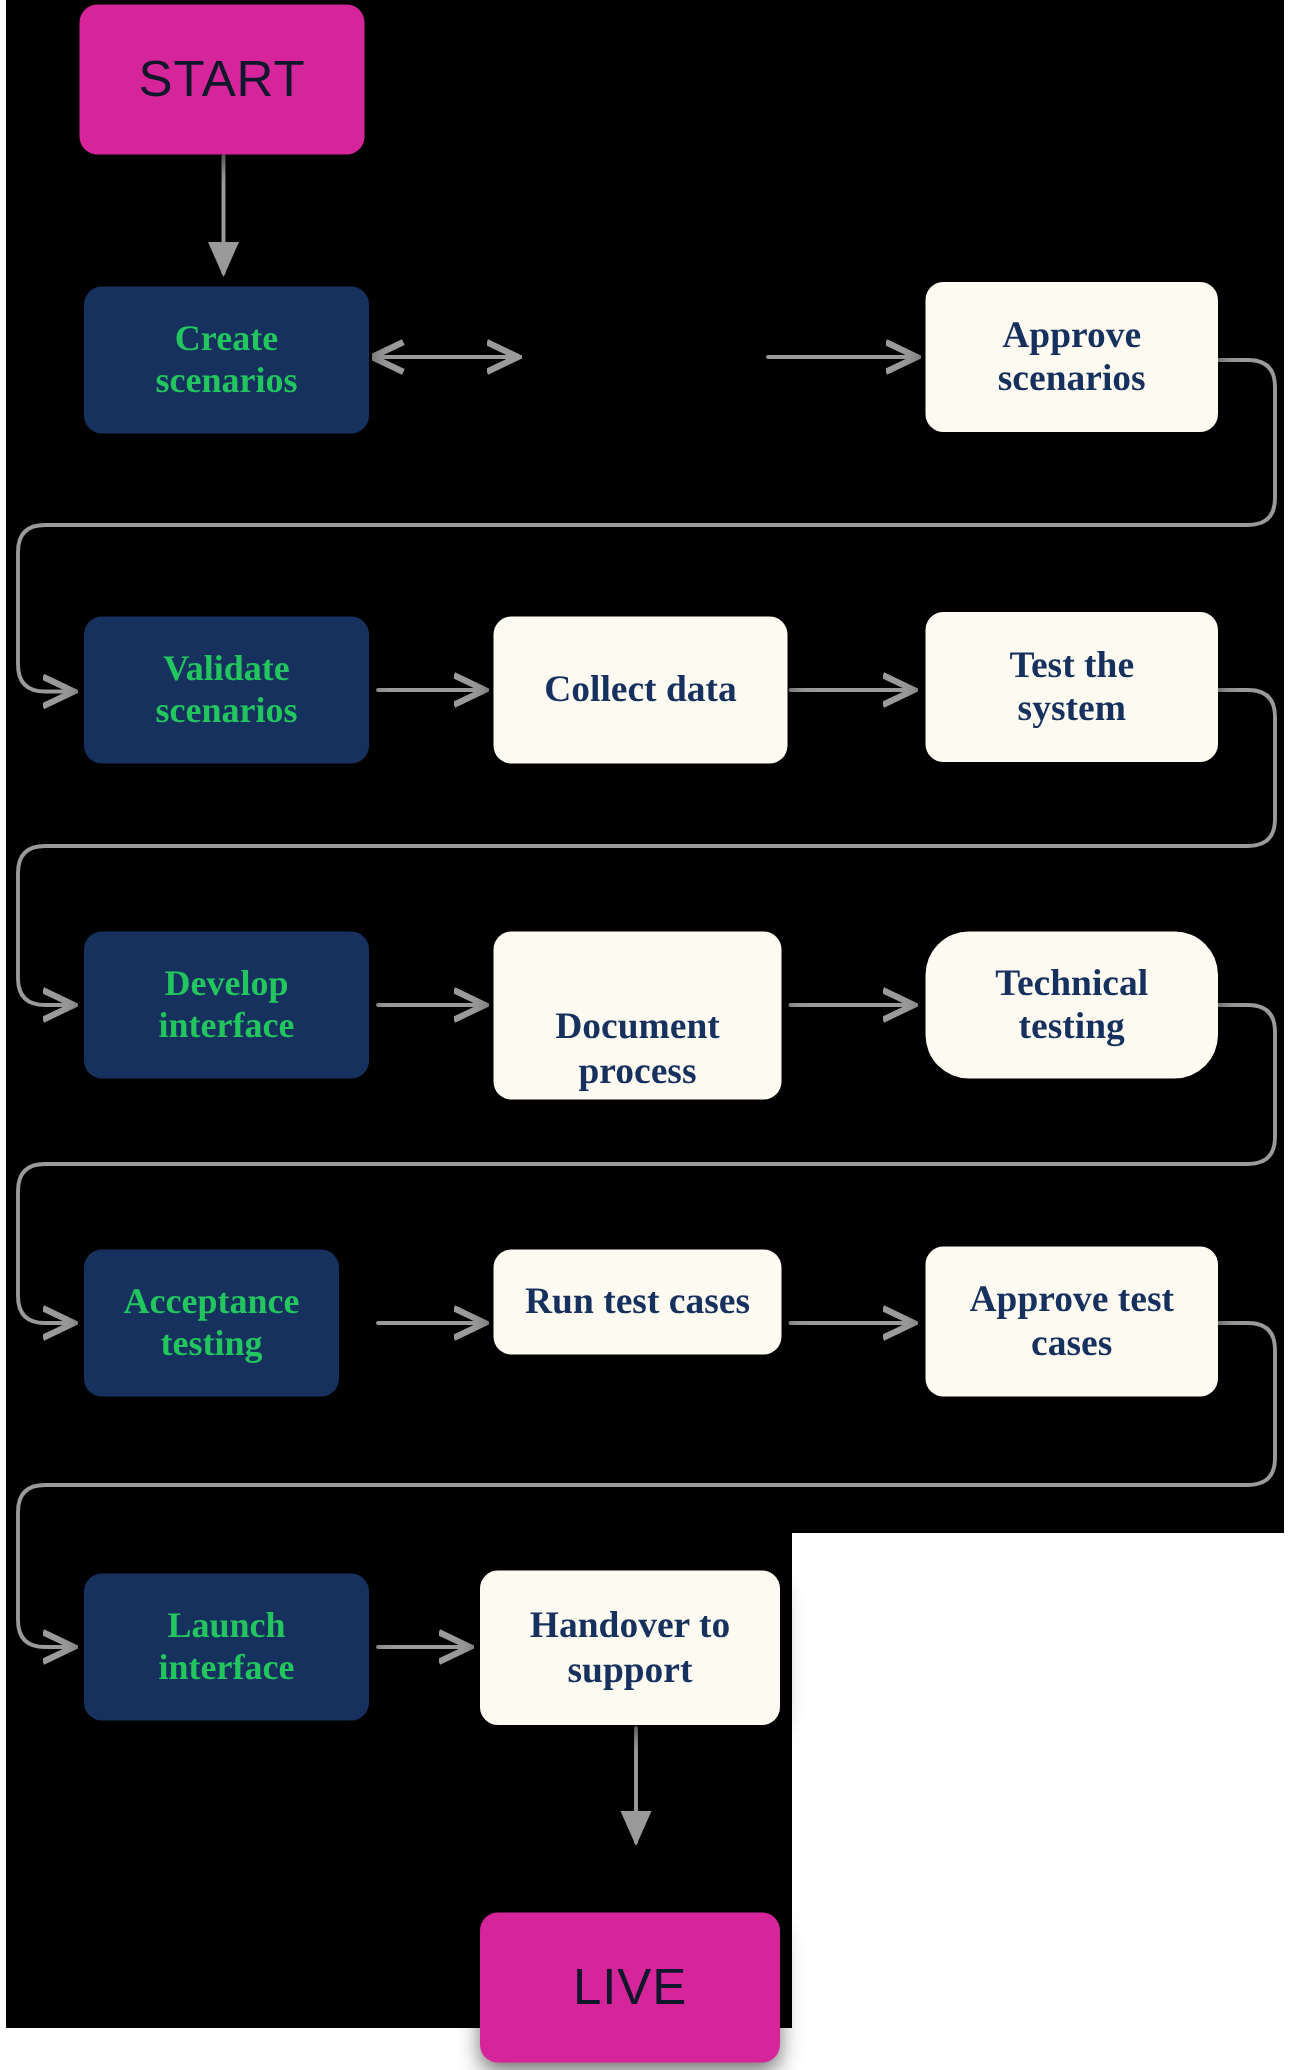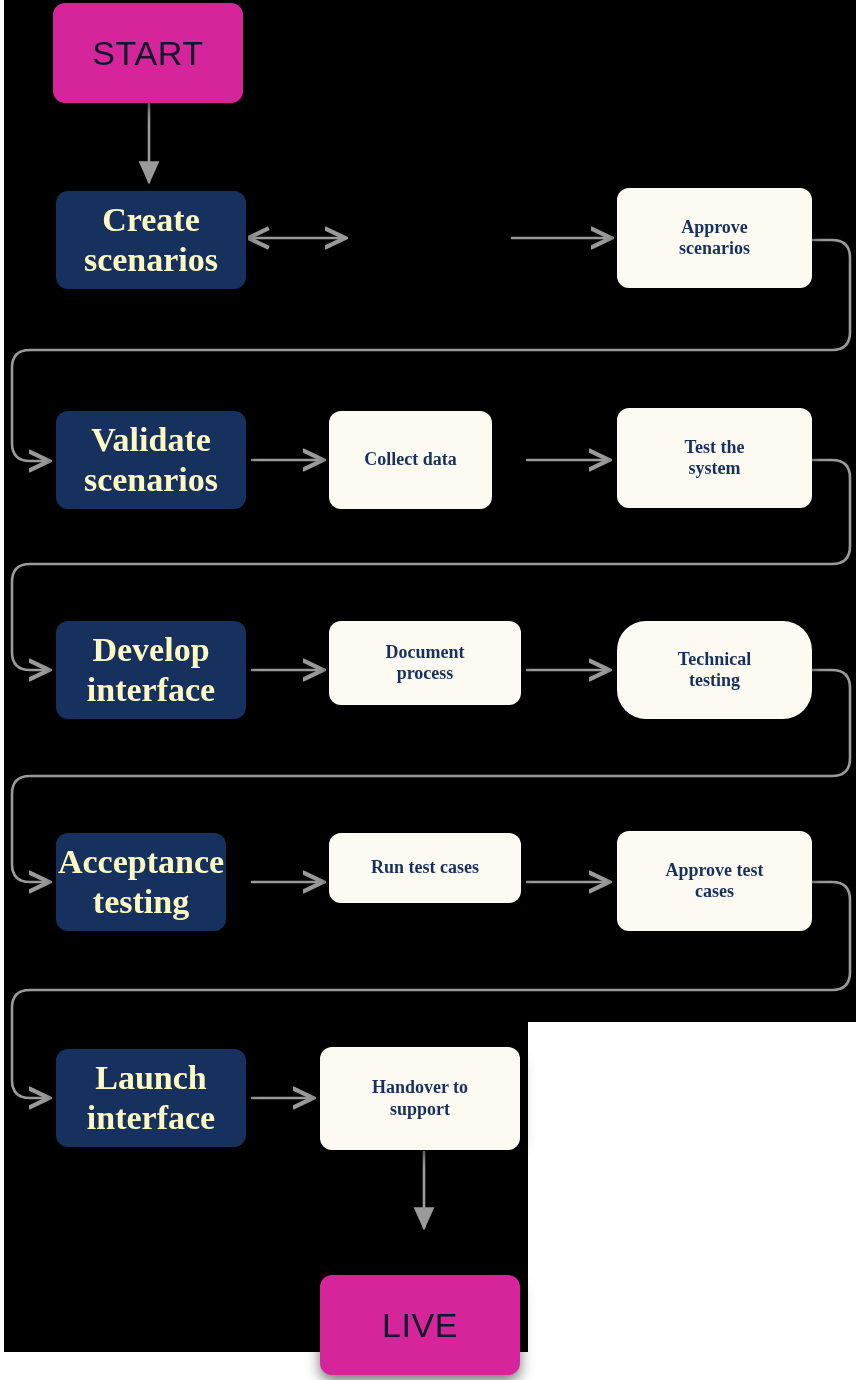--- a/index.html
+++ b/index.html
@@ -58,31 +58,31 @@
   .terminal {
     background: #D6259A;
     color: #0f172a;
     font-family: "Liberation Sans", sans-serif;
     font-weight: normal;
     font-size: 34px;
     letter-spacing: 0.6px;
   }
   .primary {
     background: #17315E;
-    color: #fef9c3;
+    color: #22c55e;
     font-family: "Liberation Serif", serif;
     font-weight: bold;
-    font-size: 34px;
+    font-size: 24px;
   }
   .secondary {
     background: #FDFAF2;
     color: #17315E;
     font-family: "Liberation Serif", serif;
     font-weight: bold;
-    font-size: 18px;
+    font-size: 25px;
   }
   .decision {
     position: absolute;
     display: flex;
     align-items: center;
     justify-content: center;
   }
   .decision .dia {
     position: absolute;
     left: 0; top: 0;
@@ -175,39 +175,39 @@
     </span>
   </div>
 
   <div class="node primary" style="left:56px; top:411px; width:190px; height:98px;">
     <span>
       <span class="lbl">Validate</span>
       <span class="lbl">scenarios</span>
     </span>
   </div>
 
-  <div class="node secondary" style="left:329px; top:411px; width:163px; height:98px;">
+  <div class="node secondary" style="left:329px; top:411px; width:196px; height:98px;">
     <span class="lbl">Collect data</span>
   </div>
 
   <div class="node secondary" style="left:617px; top:408px; width:195px; height:100px;">
     <span>
       <span class="lbl">Test the</span>
       <span class="lbl">system</span>
     </span>
   </div>
 
   <div class="node primary" style="left:56px; top:621px; width:190px; height:98px;">
     <span>
       <span class="lbl">Develop</span>
       <span class="lbl">interface</span>
     </span>
   </div>
 
-  <div class="node secondary" style="left:329px; top:621px; width:192px; height:84px;">
+  <div class="node secondary" style="left:329px; top:621px; width:192px; height:112px;align-items:flex-end;">
     <span>
       <span class="lbl">Document</span>
       <span class="lbl">process</span>
     </span>
   </div>
 
   <div class="node secondary" style="left:617px; top:621px; width:195px; height:98px;border-radius:29px;">
     <span>
       <span class="lbl">Technical</span>
       <span class="lbl">testing</span>

